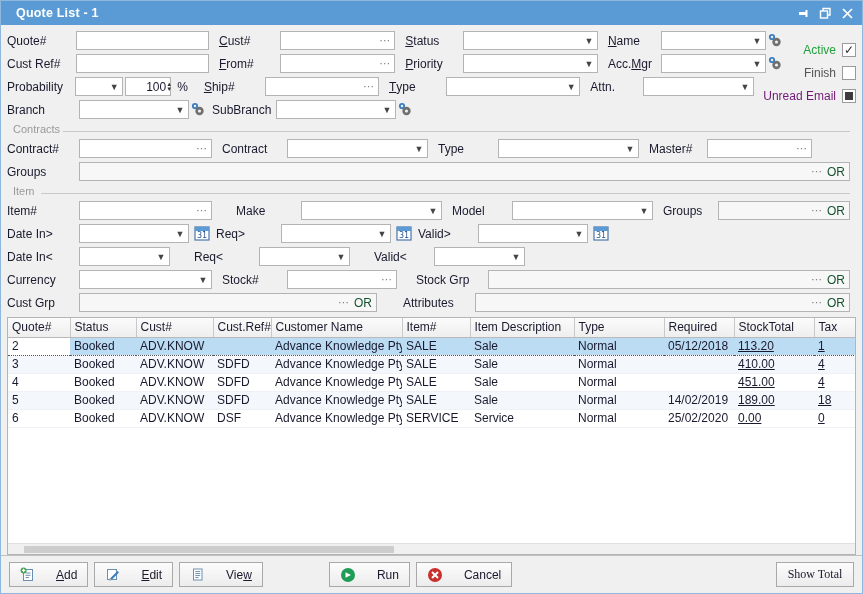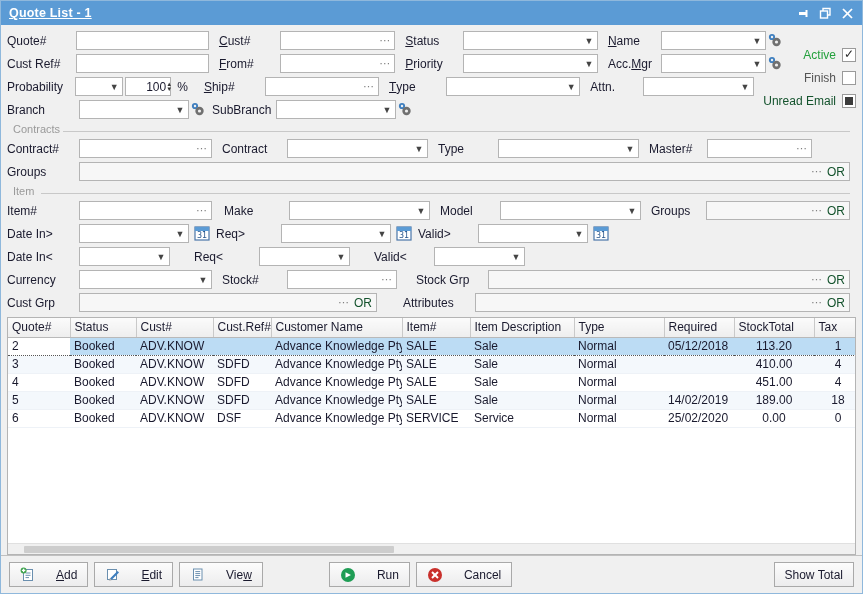--- a/index.html
+++ b/index.html
@@ -18,24 +18,23 @@
     background: #f0f0f0;
     border: 1px solid #8fb8dc;
     display: flex; flex-direction: column;
   }
 
   
   .titlebar {
     height: 24px; min-height: 24px;
     background: #5b9bd5;
     display: flex; align-items: center;
-    padding: 0 4px 0 8px;
+    padding: 0 4px 0 15px;
     color: #ffffff;
     user-select: none;
-    text-decoration: underline;
   }
   .titlebar .title {
     font-weight: bold; font-size: 12.5px;
     letter-spacing: .2px;
     flex: 1;
   }
   .tbtn {
     width: 22px; height: 20px;
     display: flex; align-items: center; justify-content: center;
     color: #fff; cursor: pointer;
@@ -118,21 +117,21 @@
     position: absolute; top: 7px; left: 6px; right: 6px;
     height: 1px; background: #c8c8c8;
   }
   .groupline.withgap { left: 56px; }
 
   
   .gear2 { width: 17px; height: 19px; position: relative; display:inline-block; cursor:pointer;}
   .cal { width: 17px; height: 17px; display:inline-block; cursor:pointer;}
 
   
-  .ckrow { display:flex; align-items:center; justify-content:flex-end; height:23px;margin-top:28px; }
+  .ckrow { display:flex; justify-content:flex-end; height:23px;margin-top:28px; }
   .cklabel { font-size:12px; margin-right:6px; }
   .ckbox {
     width: 14px; height: 14px; border: 1px solid #9a9a9a; background:#fff;
     display:flex; align-items:center; justify-content:center; cursor:pointer;
   }
   .ckbox .tick { font-size: 12px; color: #303030; line-height: 11px; }
   .ckbox .sq { width: 8px; height: 8px; background: #3c3c3c; }
 
   
   .gridwrap {
@@ -164,21 +163,21 @@
   table.grid td {
     border-bottom: 1px solid #eef2f7;
     font-size: 12px; padding: 1px 4px;
     height: 18px; white-space: nowrap; overflow: hidden;
     color: #1a1a2e;
   }
   tr.alt td { background: #f4f8fc; }
   tr.sel td { background: #bcdcf4; border-top:1px dotted #555; border-bottom:1px dotted #555; }
   tr.sel td.focuscell { background: #ffffff; }
   td.status { color: #1a7a2e; }
-  td.num { text-align: center; }
+  td.num { text-align: left; text-decoration: underline; }
   .gridbody { flex:1; overflow:hidden; position:relative; background:#fff; }
   .hscroll {
     height: 11px; min-height:11px; background:#f0f0f0;
     border-top:1px solid #e0e0e0; position:relative;
   }
   .hscroll .thumb {
     position:absolute; left:16px; top:2px; height:7px; width:370px;
     background:#cdcdcd; border-radius:1px;
   }
 
@@ -196,21 +195,21 @@
     min-width: 76px;
     border: 1px solid #a9a9a9;
     background: linear-gradient(#fcfcfc,#ececed);
     display: flex; align-items: center; justify-content: center;
     gap: 21px; font-size: 12px; cursor: pointer;
     padding: 0 10px;
     color:#1a1a2e;
   }
   .btn u { text-decoration: underline; }
   .spacer { flex: 1; }
-  .btn.showtotal { min-width: 78px; }
+  .btn.showtotal { min-width: 78px; font-family: Liberation Serif, serif; }
   .icosvg { display:block; }
 </style>
 </head>
 <body>
 
 <div id="app">
 
   <div class="titlebar">
     <div class="title">Quote List - 1</div>
     <div class="tbtn">
@@ -329,21 +328,21 @@
       <div class="combo" style="width:141px">
         <span class="cval"></span>
         <span class="arrow">▼</span>
       </div>
       <div class="lbl" style="width:55px;margin-left:10px">Attn.</div>
       <div class="combo" style="width:117px">
         <span class="cval"></span>
         <span class="arrow">▼</span>
       </div>
       <div class="ckrow" style="width:103px;margin-left:4px">
-        <span class="cklabel" style="color:#14532d">Unread Email</span>
+        <span class="cklabel" style="color:#701a75">Unread Email</span>
         <span class="ckbox">
             <span class="sq"></span>
           </span>
       </div>
     </div>
 
     <div class="frow">
       <div class="lbl" style="width:72px">Branch</div>
       <div class="combo" style="width:110px">
         <span class="cval"></span>
@@ -416,21 +415,21 @@
 
     <div class="groupbox">
       <div class="groupline withgap" style="left:34px"></div>
       <div class="gtitle">Item</div>
 
       <div class="frow" style="margin-top:4px">
         <div class="lbl" style="width:72px">Item#</div>
         <div class="fakefield" style="width:133px;display:flex;align-items:center;justify-content:flex-end;padding:0">
           <span class="ellipsisbtn">⋯</span>
         </div>
-        <div class="lbl" style="width:65px;margin-left:12px">Make</div>
+        <div class="lbl" style="width:65px;margin-left:24px">Make</div>
         <div class="combo" style="width:141px">
           <span class="cval"></span>
           <span class="arrow">▼</span>
         </div>
         <div class="lbl" style="width:60px;margin-left:10px">Model</div>
         <div class="combo" style="width:141px">
           <span class="cval"></span>
           <span class="arrow">▼</span>
         </div>
         <div class="lbl" style="width:55px;margin-left:10px">Groups</div>

